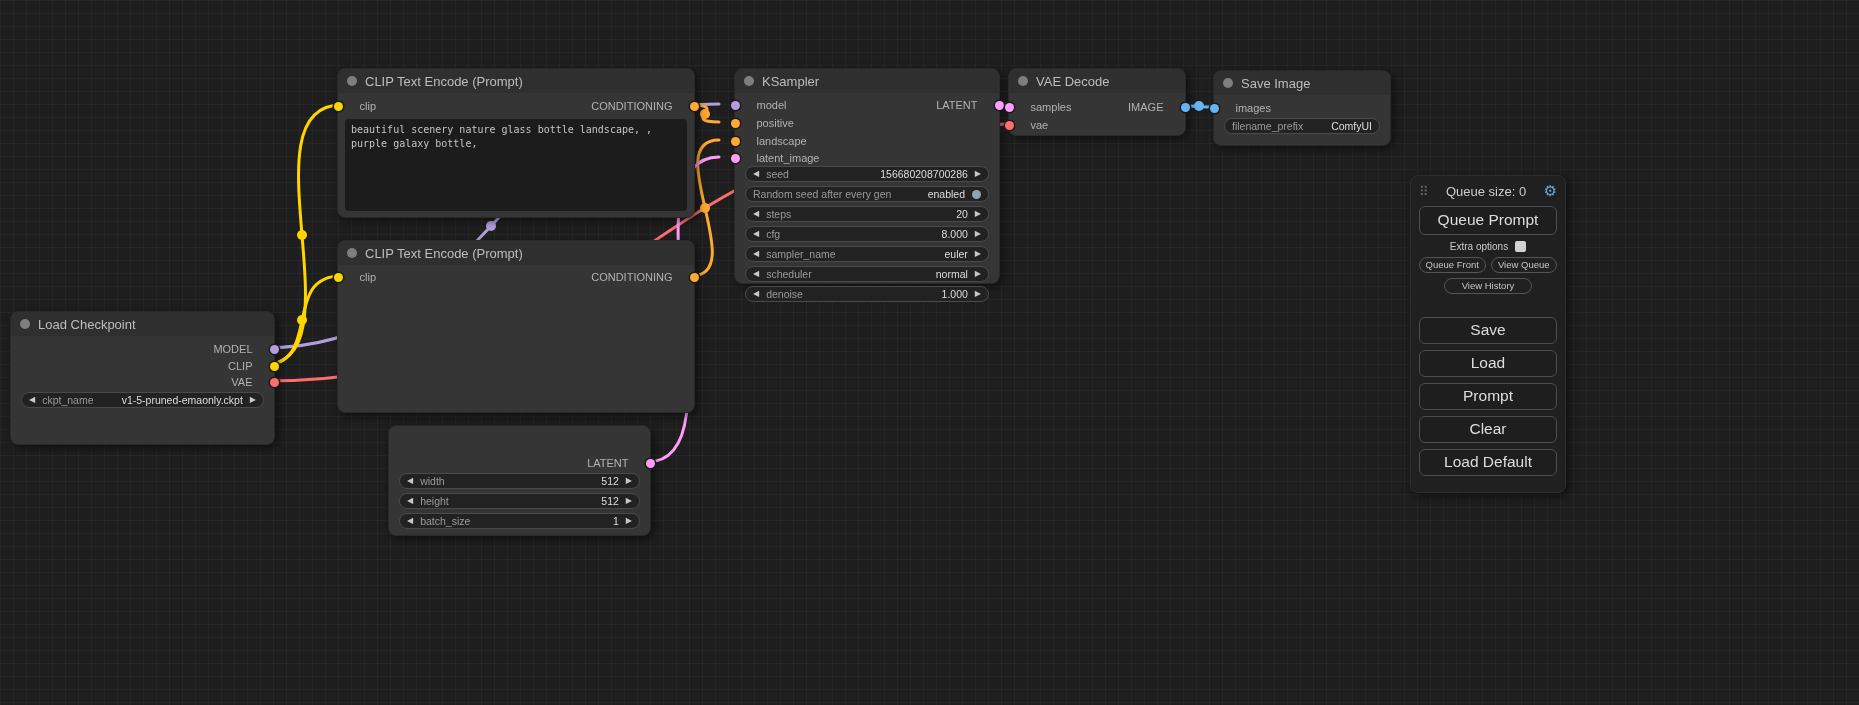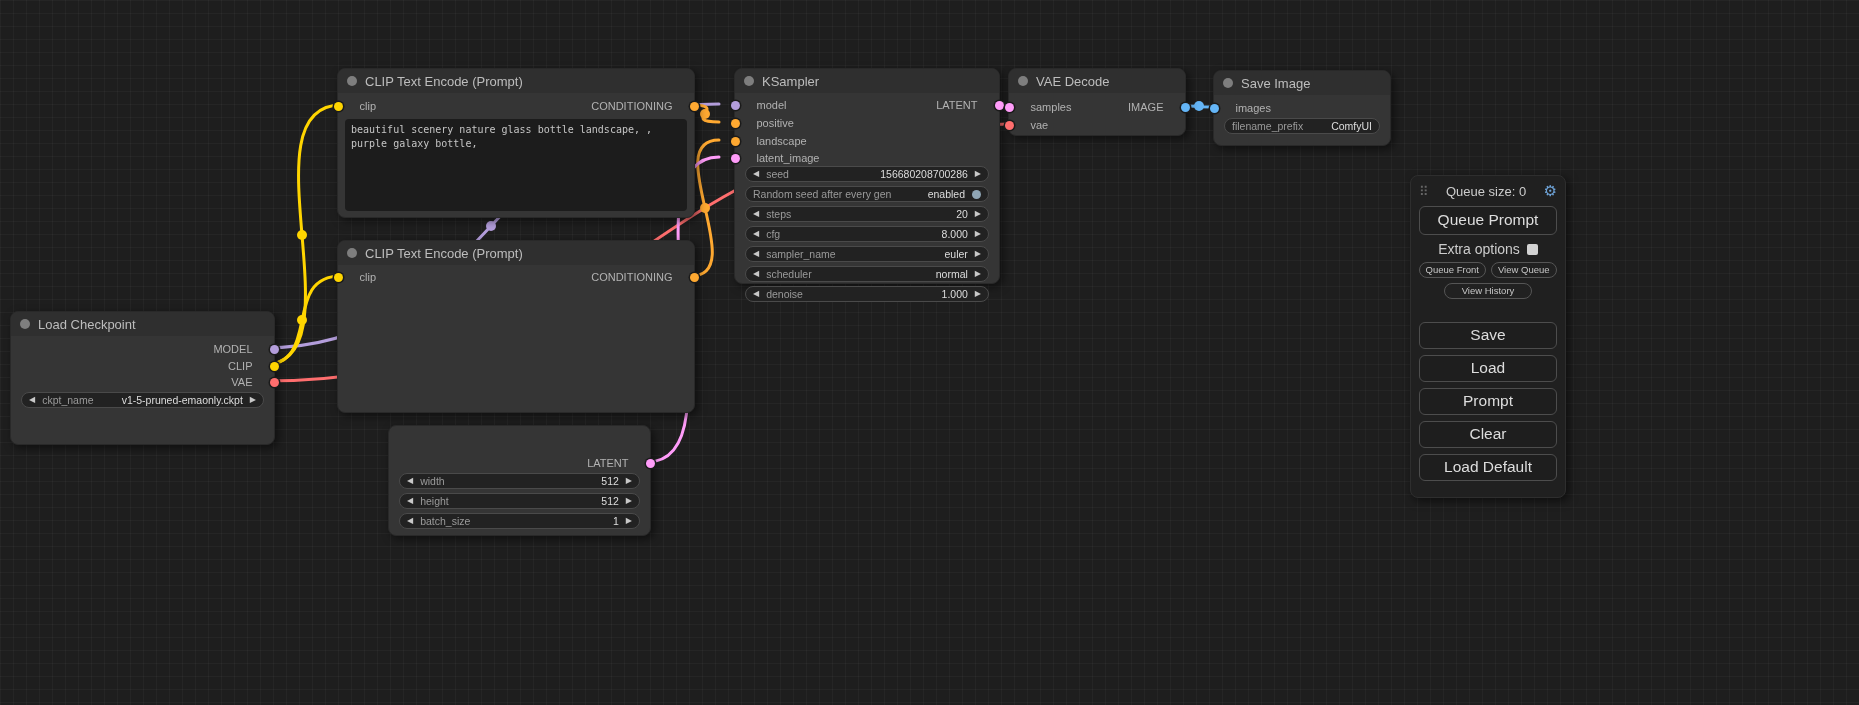--- a/index.html
+++ b/index.html
@@ -53,21 +53,21 @@
                margin-bottom:4px; }
   .qp-drag { color:#666; font-size:13px; cursor:move; }
   .qp-size { font-size:13px; color:#ccc; }
   .qp-gear { color:#6ea3d8; font-size:15px; cursor:pointer; }
   button { font-family:inherit; cursor:pointer; }
   .qp-btn { display:block; width:100%; background:#1e1e1e; border:1px solid #4d4d4d;
             border-radius:6px; color:#ddd; font-size:15.5px; padding:3px 0 4px;
             text-align:center; margin:6px 0; }
   .qp-primary { padding:4px 0 5px; font-size:15.5px; }
   .qp-extra { display:flex; align-items:center; justify-content:center; gap:7px;
-              font-size:14px; margin:4px 0 5px; }
+              font-size:10px; margin:4px 0 5px; }
   .qp-check { width:11px; height:11px; background:#d2d2d2; border-radius:2px; }
   .qp-row { display:flex; gap:5px; }
   .qp-small { flex:1; background:#212121; border:1px solid #555; border-radius:9px;
               color:#c6c6c6; font-size:9.5px; padding:1px 0 2px; text-align:center; }
   .qp-history { display:block; width:64%; margin:5px auto 23px; }
 </style>
 </head>
 <body>
 
 <svg class="links" width="1859" height="705">

